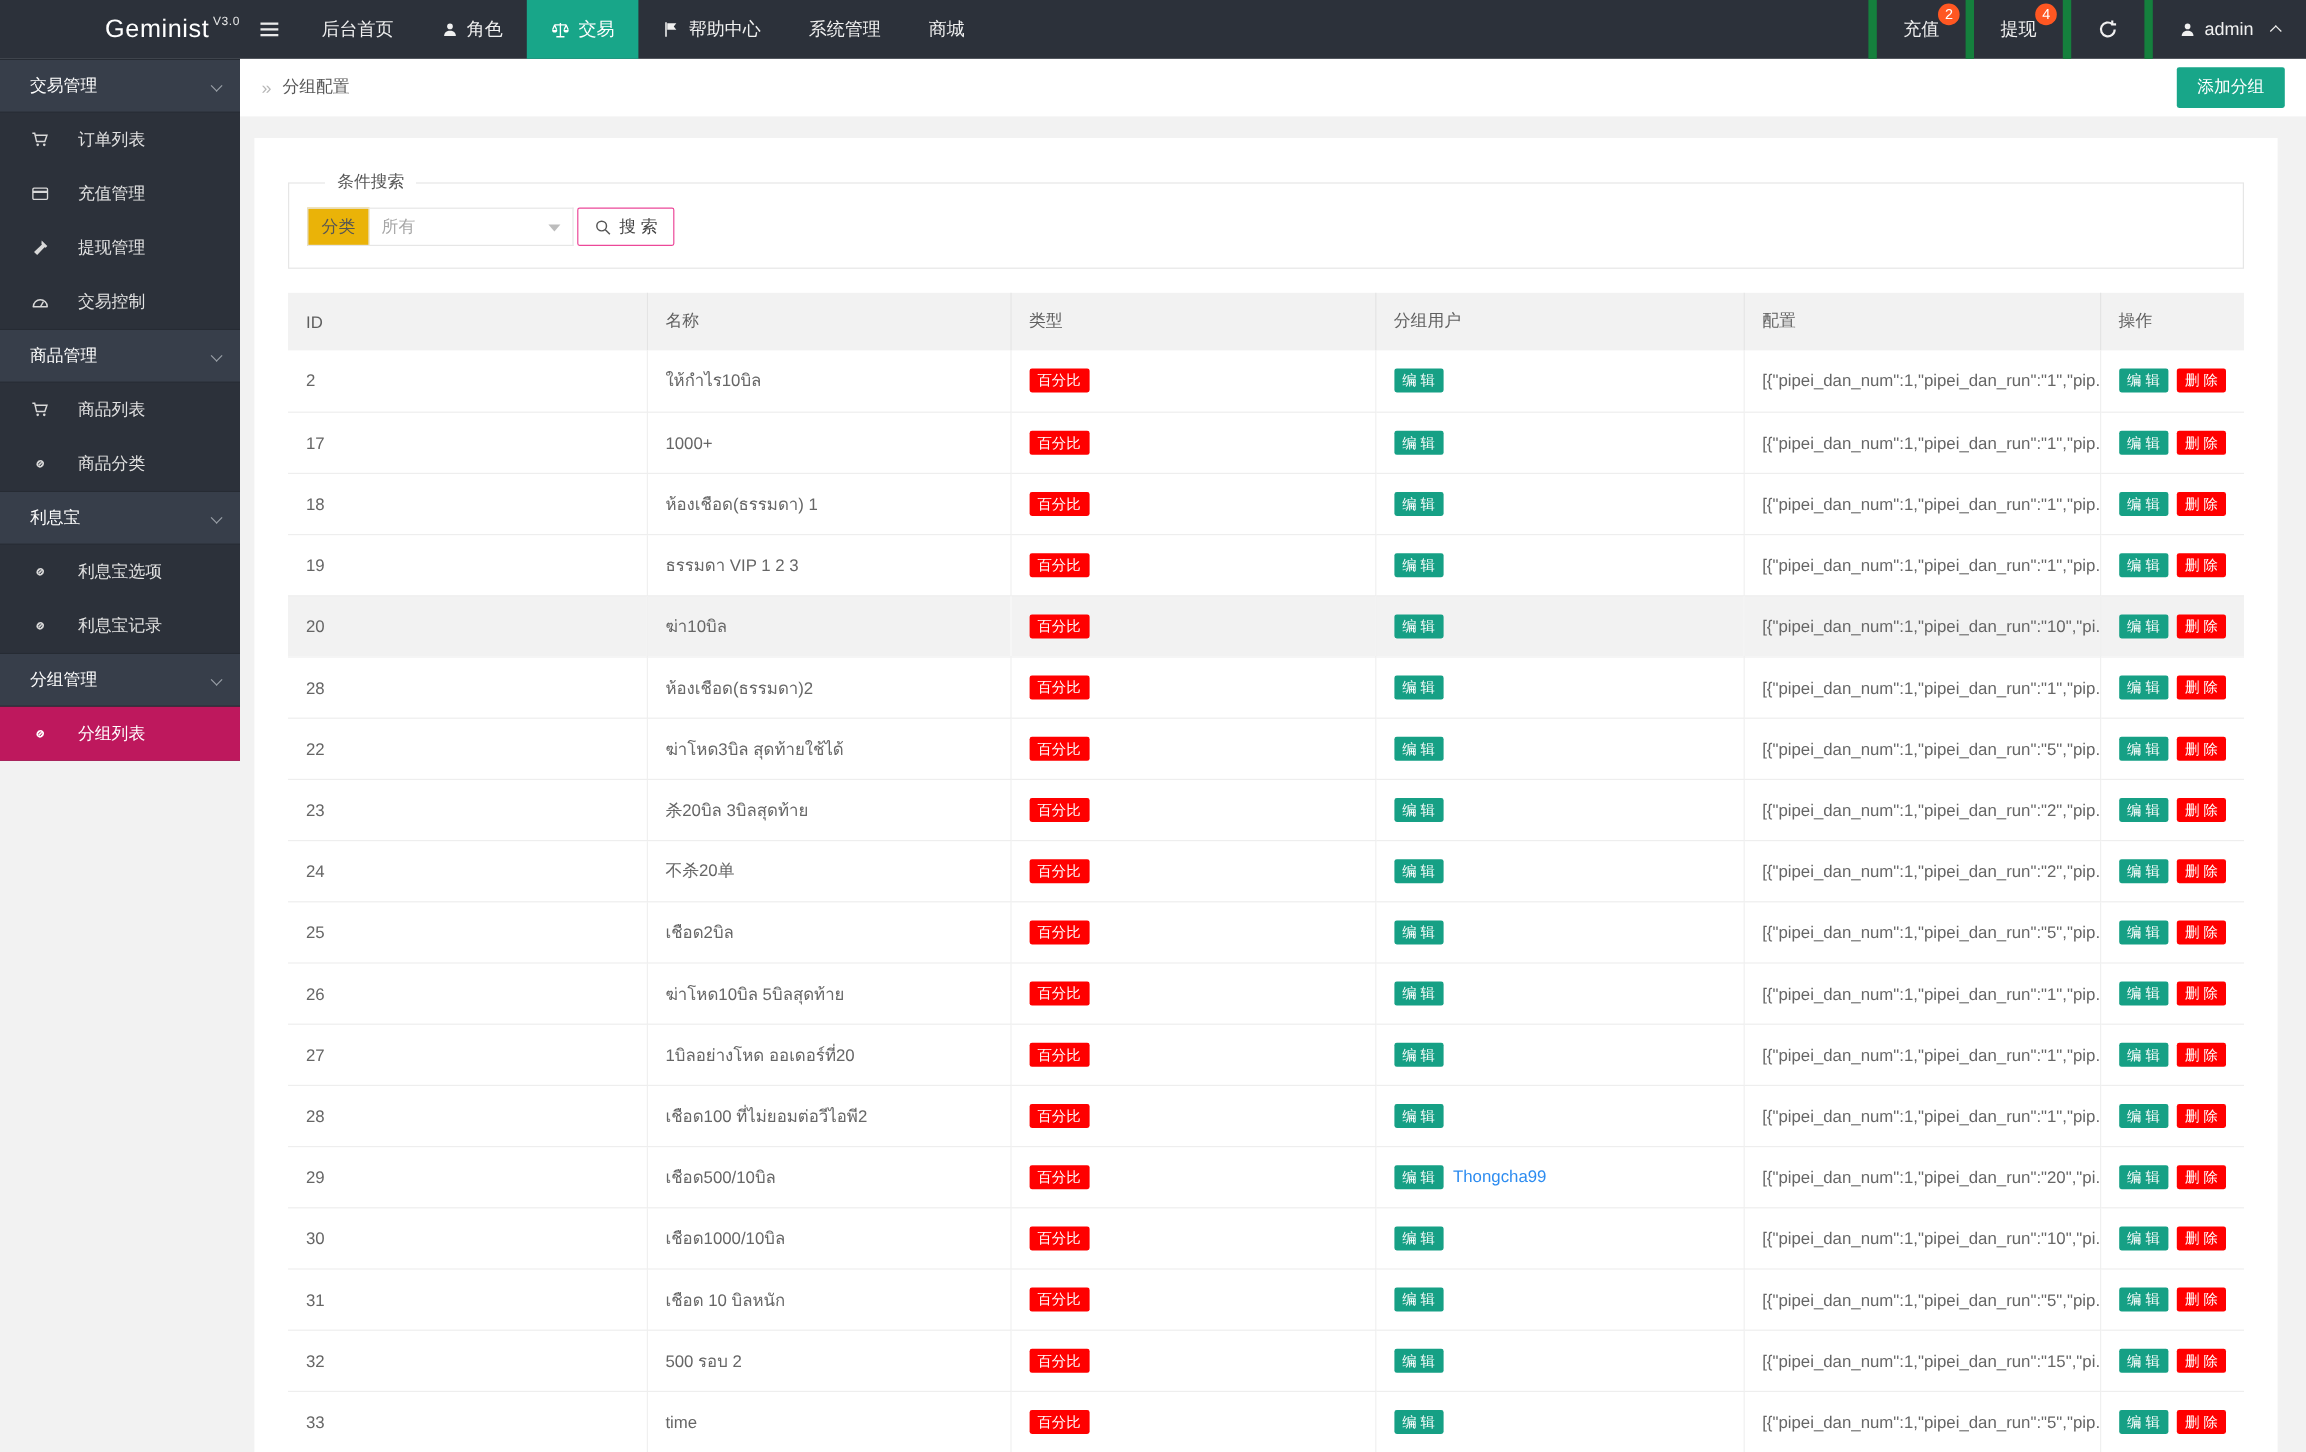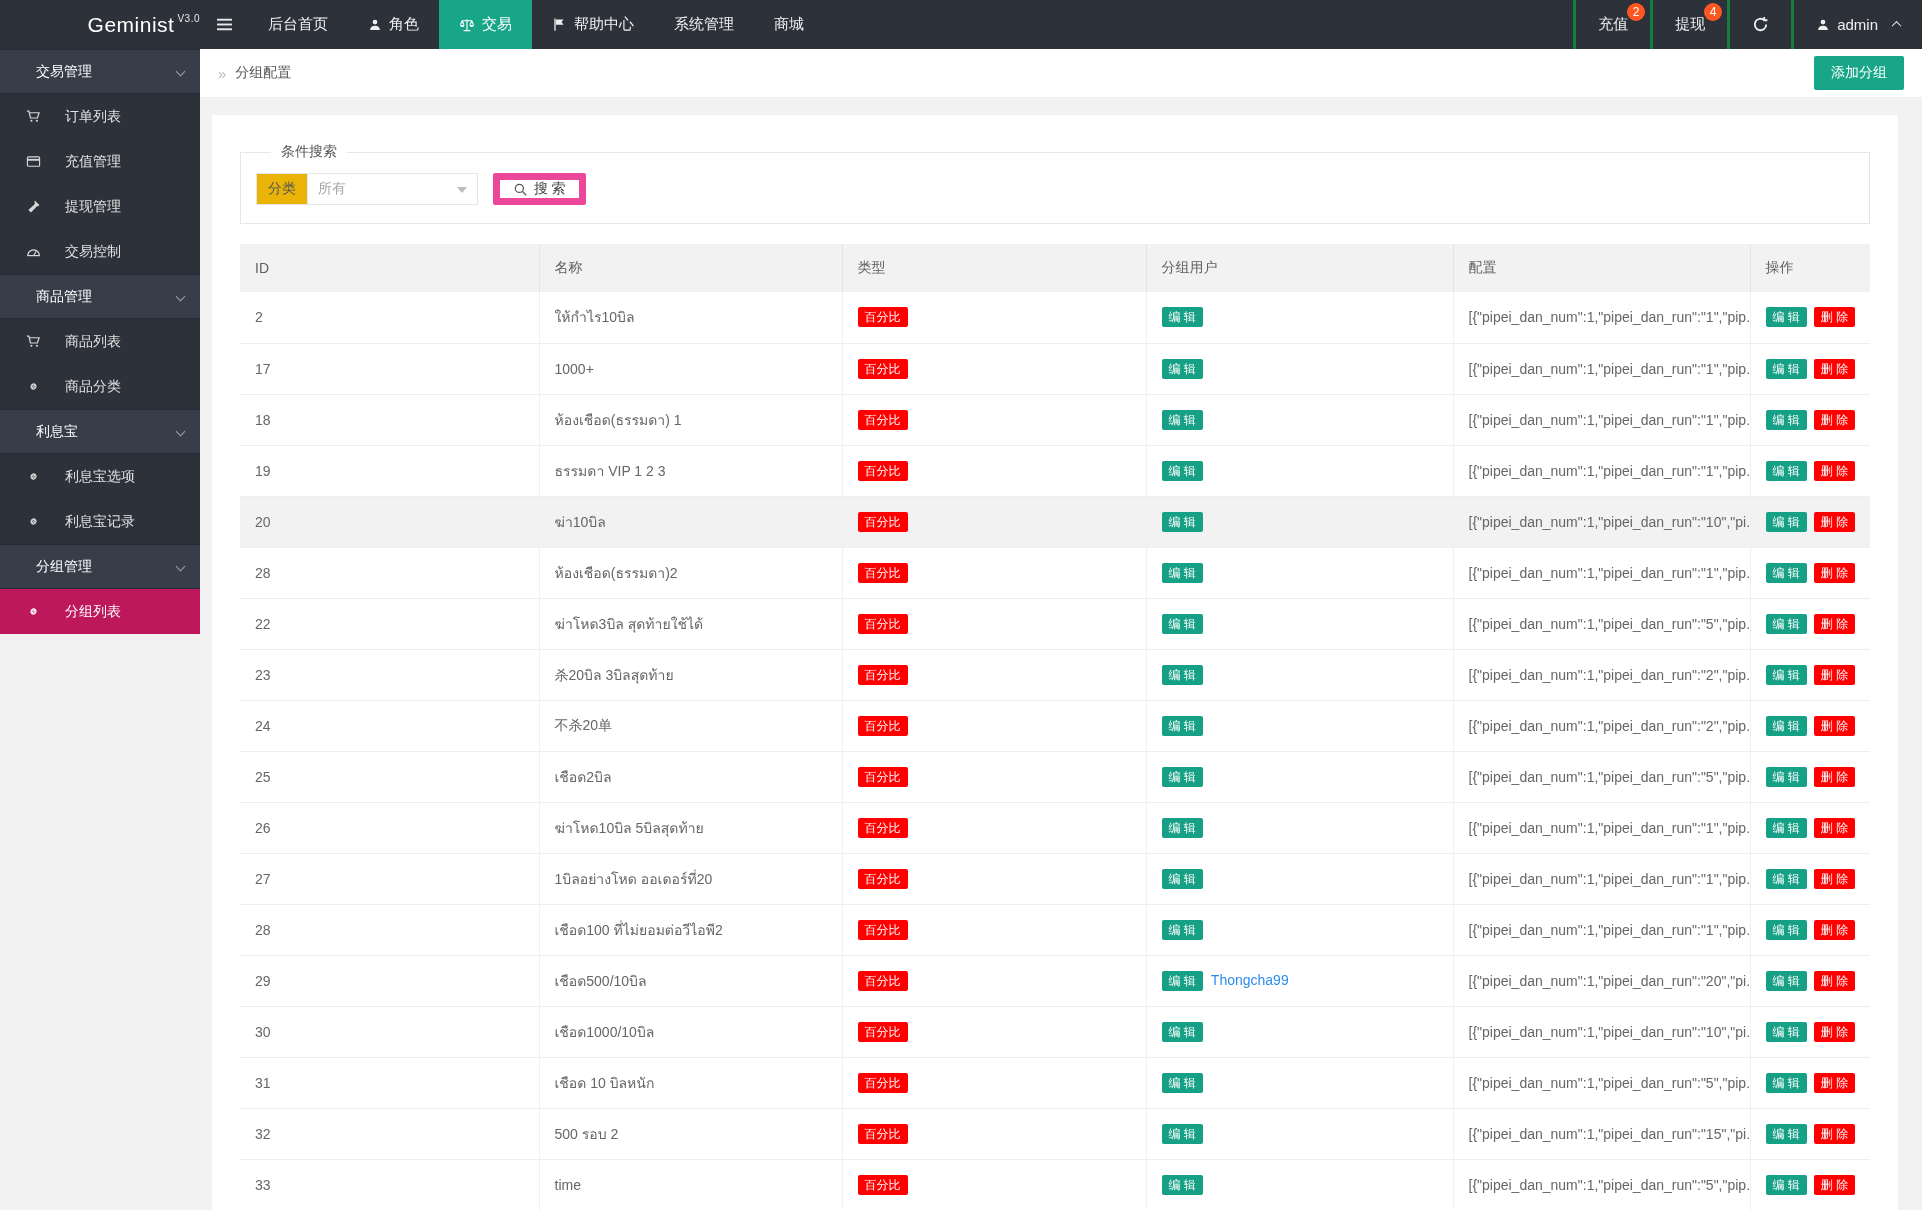--- a/index.html
+++ b/index.html
@@ -10,50 +10,50 @@
   }
   
   .topbar{position:absolute;top:0;left:0;width:1922px;height:49px;background:#2c313a;display:flex;align-items:stretch;color:#f0f0f0;z-index:20}
   .logo{width:200px;display:flex;align-items:center;justify-content:flex-end;color:#fff;font-size:21px;letter-spacing:.5px;cursor:pointer}
   .logo sup{font-size:10px;margin-left:3px;transform:translateY(-6px);color:#e8e8e8}
   .nav-toggle{width:48px;display:flex;align-items:center;justify-content:center;cursor:pointer;color:#eaeaea}
   .nav-left{display:flex;align-items:stretch}
   .nav-item{padding:0 20px;display:flex;align-items:center;gap:7px;font-size:15px;cursor:pointer;white-space:nowrap}
   .nav-item.active{background:#18a689;color:#fff}
   .nav-right{margin-left:auto;display:flex;align-items:stretch}
-  .nav-right .nav-item{border-left:3px solid #15803d;position:relative;padding:0 22px}
+  .nav-right .nav-item{border-left:7px solid #15803d;position:relative;padding:0 22px}
   .badge-dot{position:absolute;top:3px;right:5px;min-width:18px;height:18px;padding:0 4px;border-radius:9px;background:#ff5722;color:#fff;font-size:12px;display:flex;align-items:center;justify-content:center;line-height:1}
   .icon{display:inline-flex;align-items:center;justify-content:center;line-height:0}
   .chev{display:inline-block;width:7px;height:7px;border-right:1.6px solid currentColor;border-bottom:1.6px solid currentColor}
   .chev.up{transform:rotate(-135deg) translate(-1px,-1px)}
   .chev.down{transform:rotate(45deg)}
   
   .sidebar{position:absolute;top:49px;left:0;width:200px;background:#2c313a;z-index:10}
-  .side-header{height:45px;display:flex;align-items:center;padding:0 16px 0 36px;color:#fff;font-size:14px;background:#373e4a;border-top:1px solid #262b33;border-bottom:1px solid #262b33;cursor:pointer}
+  .side-header{height:45px;display:flex;align-items:center;padding:0 16px 0 25px;color:#fff;font-size:14px;background:#373e4a;border-top:1px solid #262b33;border-bottom:1px solid #262b33;cursor:pointer}
   .side-header .chev{margin-left:auto;color:#9aa0a8}
   .side-item{height:45px;display:flex;align-items:center;padding-left:25px;gap:24px;color:#e2e2e2;font-size:14px;cursor:pointer}
   .side-item.active{background:#be185d;color:#fff}
   .side-item .icon{width:16px;color:#d8d8d8}
   .side-item.active .icon{color:#fff}
   
   .main{position:absolute;left:200px;top:49px;width:1722px;height:1161px;background:#f2f2f2;overflow:hidden}
   .breadcrumb-bar{height:48px;background:#fff;display:flex;align-items:center;padding:0 18px}
   .crumb-sym{color:#b8b8b8;font-size:15px;margin-right:9px}
   .crumb-title{color:#555;font-size:14px}
   .add-btn{margin-left:auto;background:#18a689;color:#fff;border:none;height:34px;padding:0 17px;font-size:14px;border-radius:2px;cursor:pointer;font-family:Liberation Sans, sans-serif}
   .card{margin:18px 24px 0 12px;background:#fff;padding:28px;min-height:1120px}
   
   .search-fieldset{border:1px solid #e6e6e6;padding:12px 15px 18px}
   .search-fieldset legend{color:#555;font-size:14px;padding:0 10px;margin-left:15px}
   .search-row{display:flex;align-items:center}
   .input-group{display:flex;height:32px}
   .ig-label{display:flex;align-items:center;padding:0 11px;border:1px solid #e6e6e6;background:#eab308;color:#555;font-size:14px}
   .select{width:170px;border:1px solid #e6e6e6;border-left:none;display:flex;align-items:center;padding:0 10px;color:#a6a6a6;font-size:14px;background:#fff;position:relative;cursor:pointer}
   .select-caret{position:absolute;right:10px;top:13px;width:0;height:0;border-left:5px solid transparent;border-right:5px solid transparent;border-top:6px solid #bdbdbd}
-  .search-btn{margin-left:15px;height:32px;padding:0 13px;background:#fff;border:7px solid #ec4899;border-radius:2px;display:flex;align-items:center;gap:6px;color:#444;font-size:14px;cursor:pointer;font-family:Liberation Serif, serif}
+  .search-btn{margin-left:3px;height:32px;padding:0 13px;background:#fff;border:1px solid #ec4899;border-radius:2px;display:flex;align-items:center;gap:6px;color:#444;font-size:14px;cursor:pointer;font-family:Liberation Sans, sans-serif}
   .search-btn .icon{color:#555}
   
   .grid{width:100%;border-collapse:collapse;margin-top:20px;table-layout:fixed}
   .grid th{background:#f2f2f2;height:48px;text-align:left;padding-left:15px;color:#5f5f5f;font-weight:normal;font-size:14px;border-right:1px solid #e4e4e4}
   .grid th:last-child{border-right:none}
   .grid td{height:51px;padding-left:15px;font-size:14px;color:#666;border-bottom:1px solid #eee;border-right:1px solid #f0f0f0;white-space:nowrap;overflow:hidden}
   .grid td:last-child{border-right:none}
   .grid tr.hl td{background:#f2f2f2}
   .tag{display:inline-block;color:#fff;font-size:12px;padding:4px 7px;border-radius:2px;line-height:1;border:none;cursor:pointer;font-family:inherit;white-space:nowrap}
   .tag-red{background:#ff0000}

